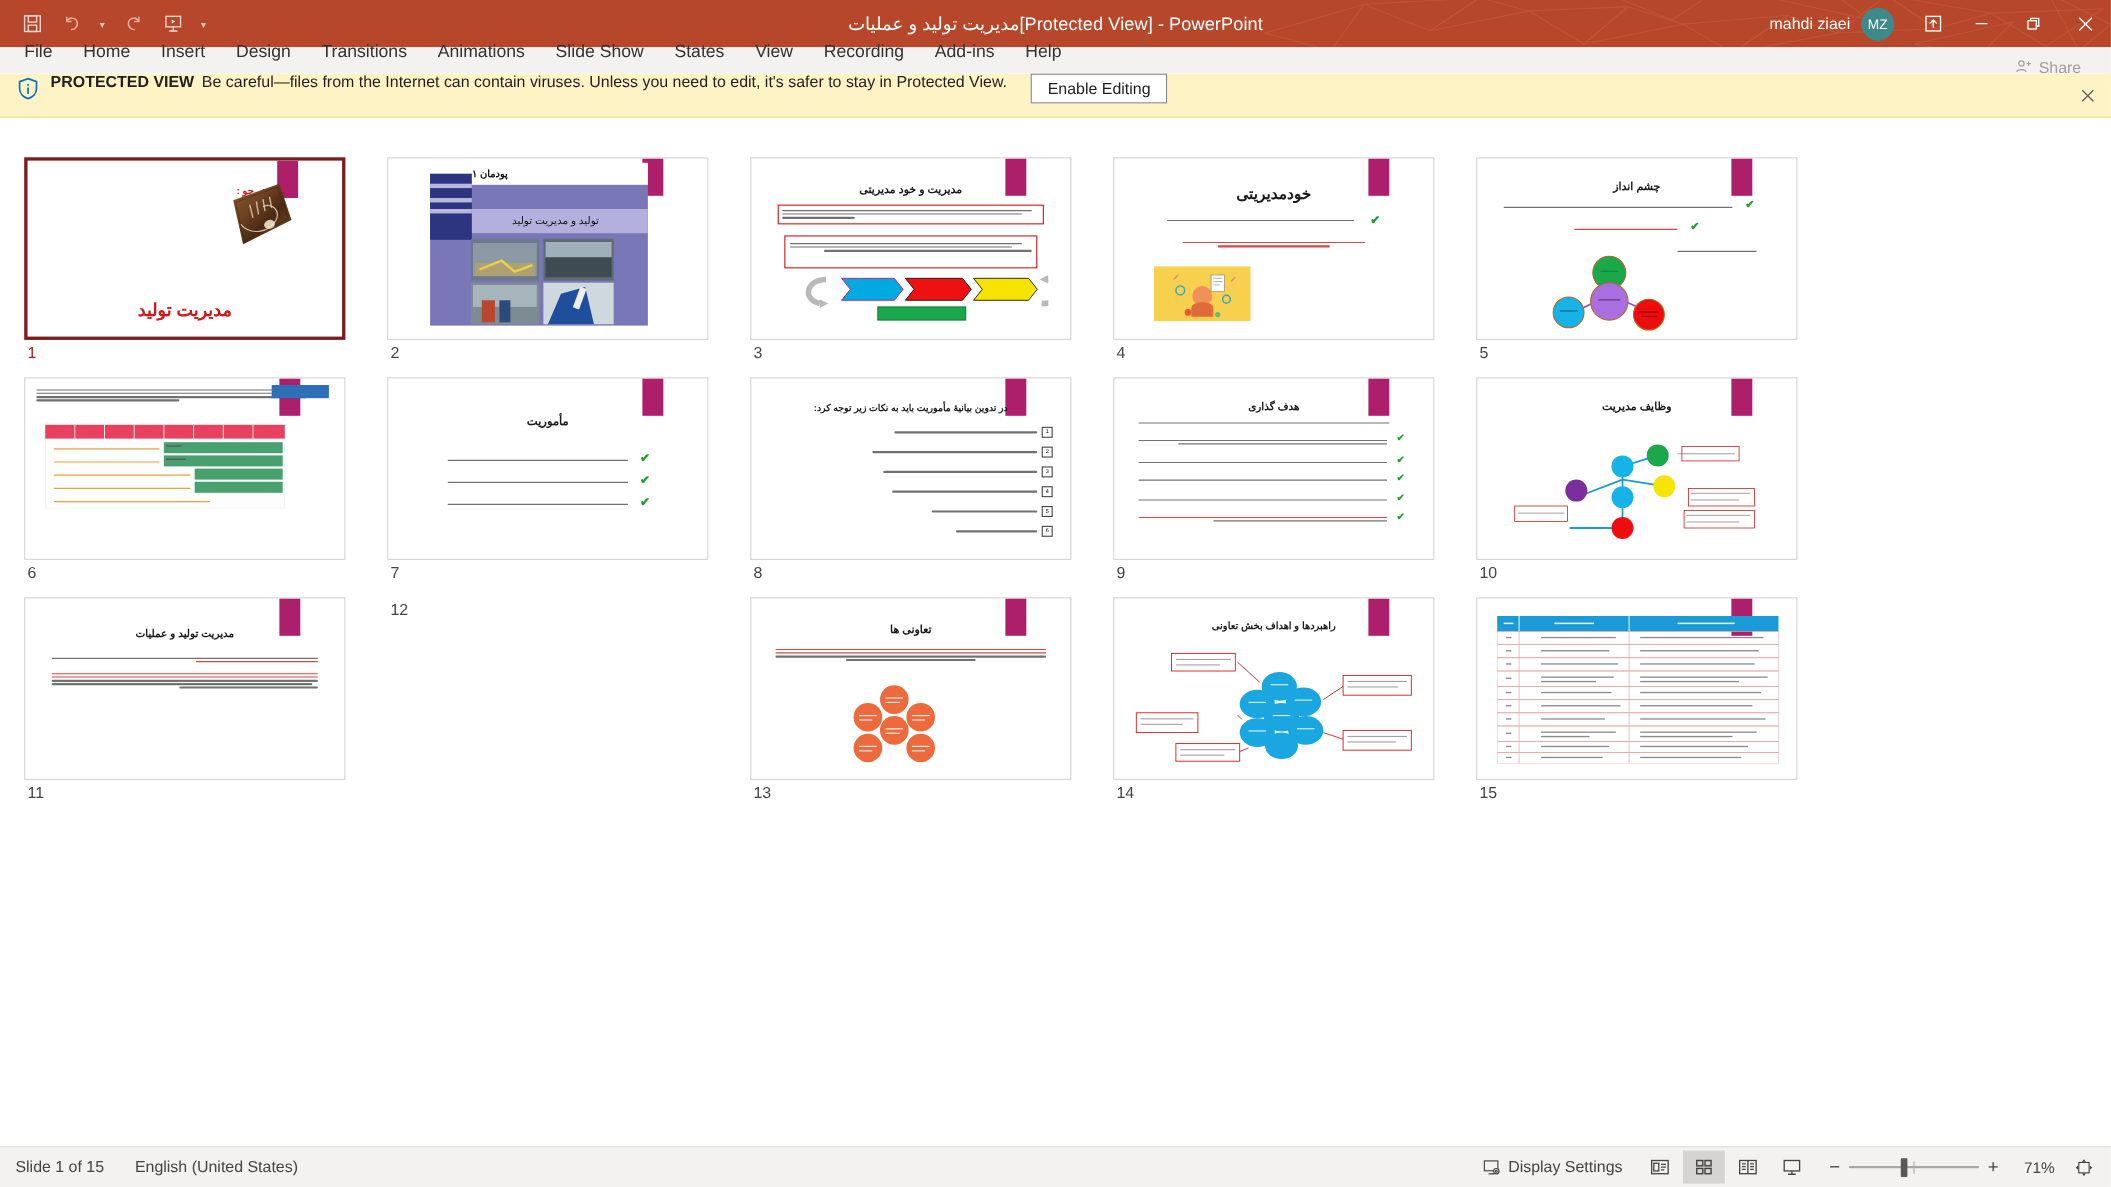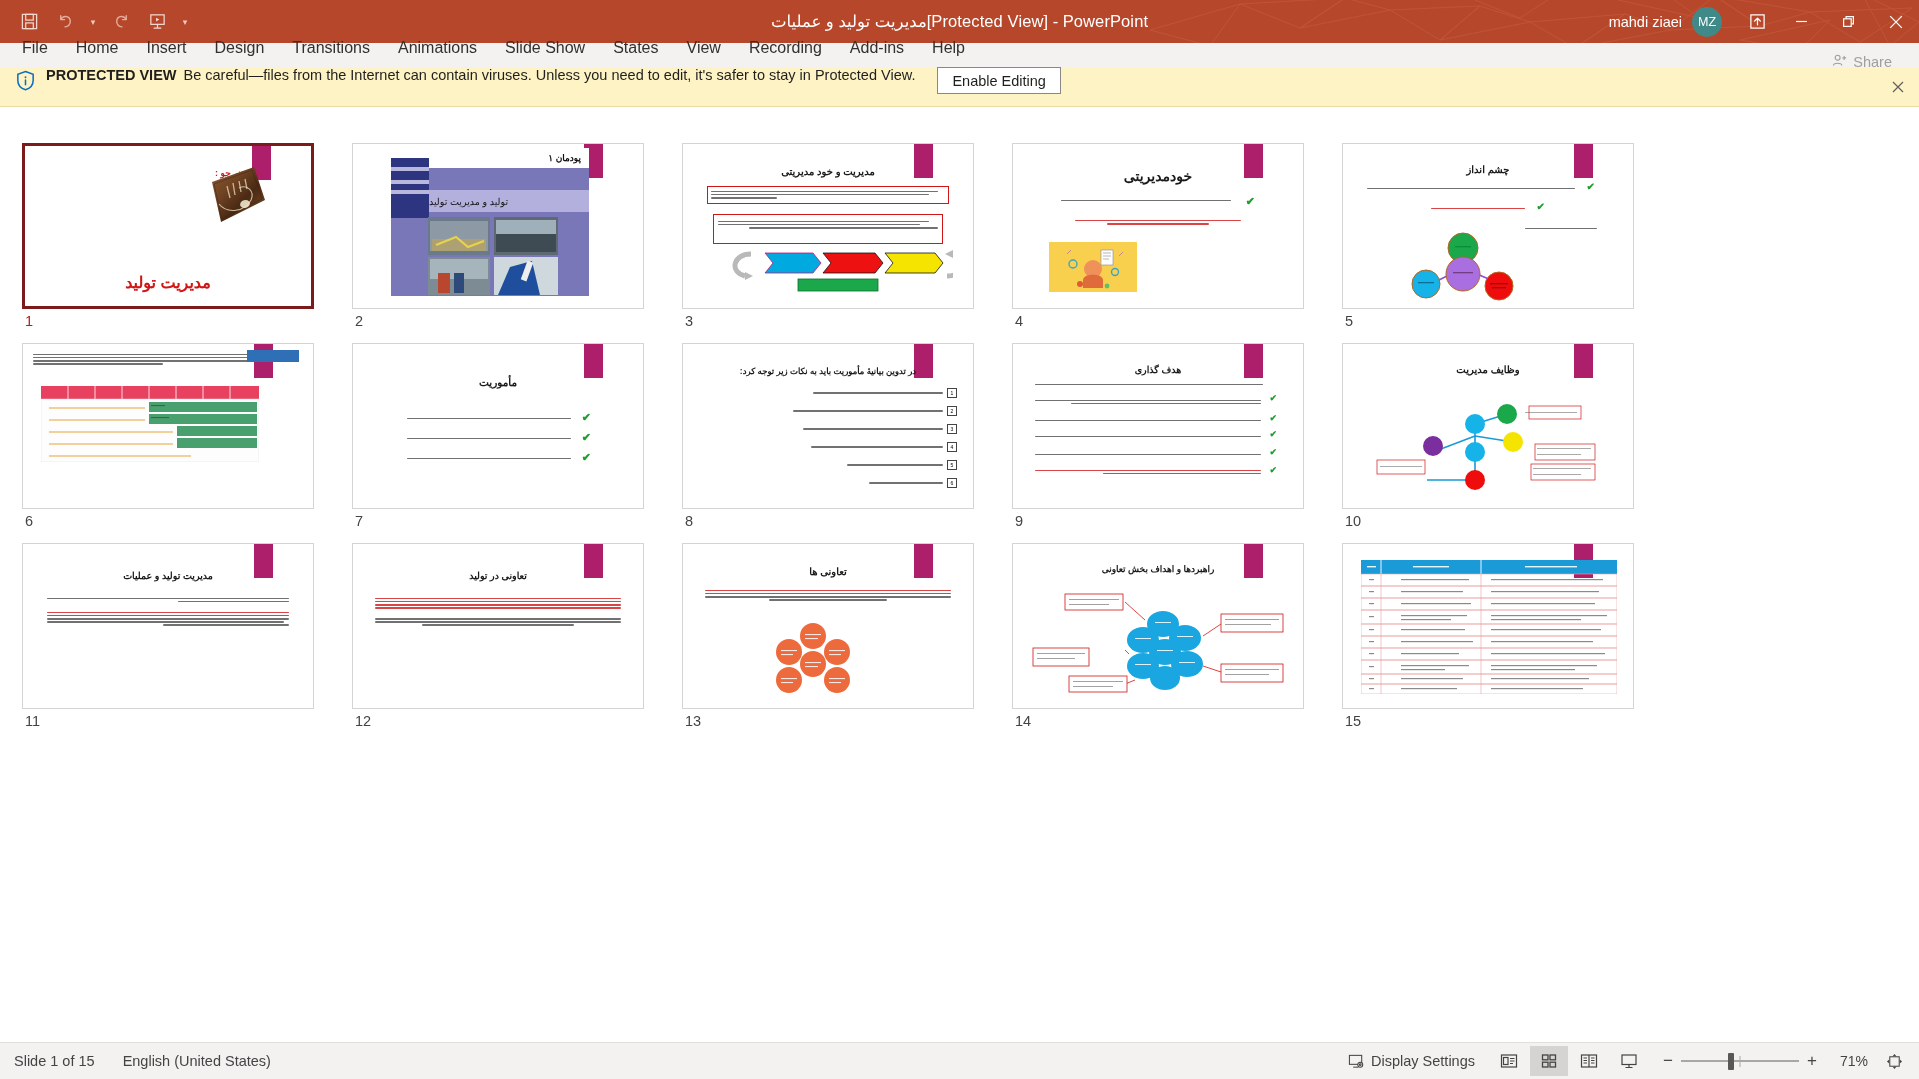--- a/index.html
+++ b/index.html
@@ -312,24 +312,24 @@
     <div class="cell">
       <div class="thumbwrap">
         <div class="thumb">
           <div class="corner"></div>
           <div style="position:absolute;left:38px;top:14px;width:198px;height:138px;background:#7a77b8;"></div>
           <div style="position:absolute;left:38px;top:14px;width:38px;height:60px;background:#2e3580;"></div>
           <div style="position:absolute;left:38px;top:23px;width:38px;height:4px;background:#b9b7dc;"></div>
           <div style="position:absolute;left:38px;top:36px;width:38px;height:4px;background:#b9b7dc;"></div>
           <div style="position:absolute;left:38px;top:46px;width:38px;height:4px;background:#b9b7dc;"></div>
           <div style="position:absolute;left:76px;top:14px;width:160px;height:8px;background:#9c9ace;"></div>
-          <div style="position:absolute;left:76px;top:4px;width:160px;height:20px;background:#fff;display:flex;align-items:center;justify-content:flex-end;padding-right:8px;">
+          <div style="position:absolute;left:76px;top:4px;width:160px;height:20px;background:#fff;display:flex;align-items:center;padding-right:8px;">
             <span style="font-size:9px;font-weight:bold;direction:rtl;color:#111;">پودمان ۱</span>
           </div>
-          <div style="position:absolute;left:76px;top:46px;width:160px;height:22px;background:#b3b0de;display:flex;align-items:center;justify-content:flex-start;padding-right:8px;">
+          <div style="position:absolute;left:76px;top:46px;width:160px;height:22px;background:#b3b0de;display:flex;align-items:center;justify-content:center;padding-right:8px;">
             <span style="font-size:9.5px;direction:rtl;color:#111;">تولید و مدیریت تولید</span>
           </div>
           <svg style="position:absolute;left:75px;top:73px;" width="130" height="78">
             <rect x="0" y="0" width="62" height="38" fill="#6b7a8a"></rect>
             <rect x="2" y="4" width="58" height="30" fill="#8d9aa5"></rect>
             <rect x="4" y="22" width="54" height="12" fill="#c8a84a" opacity=".55"></rect>
             <path d="M8 28 L28 20 L40 30 L56 24" stroke="#e8d24a" stroke-width="2.2" fill="none"></path>
             <rect x="66" y="0" width="64" height="38" fill="#5d6a72"></rect>
             <rect x="68" y="3" width="60" height="14" fill="#9fb0bb"></rect>
             <rect x="68" y="17" width="60" height="18" fill="#3f4b52"></rect>
@@ -623,36 +623,20 @@
             <div class="ln" style="width:100%"></div>
               <div class="ln" style="width:98%"></div>
             <div class="ln" style="width:52%;margin-left:auto"></div>
           </div>
         </div>
       </div>
       <div class="slideno">11</div>
     </div>
 
     <div class="cell">
-      <div class="thumbwrap">
-        <div class="thumb">
-          <div class="corner"></div>
-          <div class="s-title" style="top:26px;font-size:9.5px;">تعاونی در تولید</div>
-          <div style="position:absolute;left:22px;top:52px;right:22px;">
-            <div class="ln r" style="width:100%"></div>
-            <div class="ln" style="width:100%"></div>
-            <div class="ln r" style="width:100%"></div>
-            <div class="ln r" style="width:100%"></div>
-            <div style="height:6px"></div>
-            <div class="ln" style="width:100%"></div>
-            <div class="ln" style="width:100%"></div>
-            <div class="ln" style="width:62%;margin:0 auto"></div>
-          </div>
-        </div>
-      </div>
       <div class="slideno">12</div>
     </div>
 
     <div class="cell">
       <div class="thumbwrap">
         <div class="thumb">
           <div class="corner"></div>
           <div class="s-title" style="top:22px;font-size:10px;">تعاونی ها</div>
           <div style="position:absolute;left:22px;top:44px;right:22px;">
             <div class="ln r" style="width:100%"></div>

